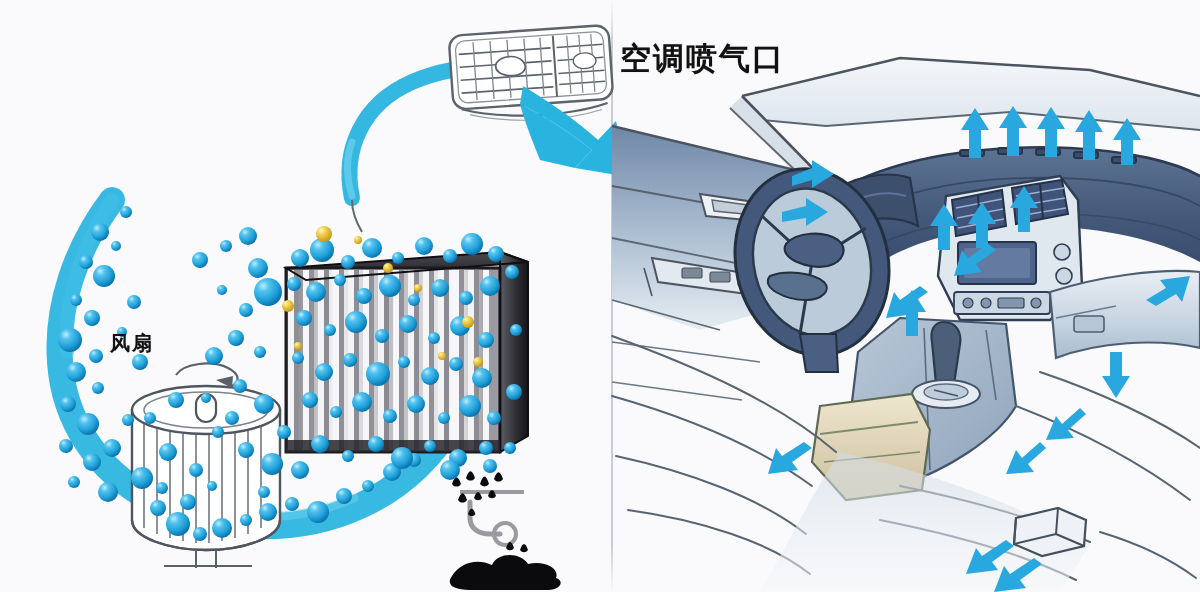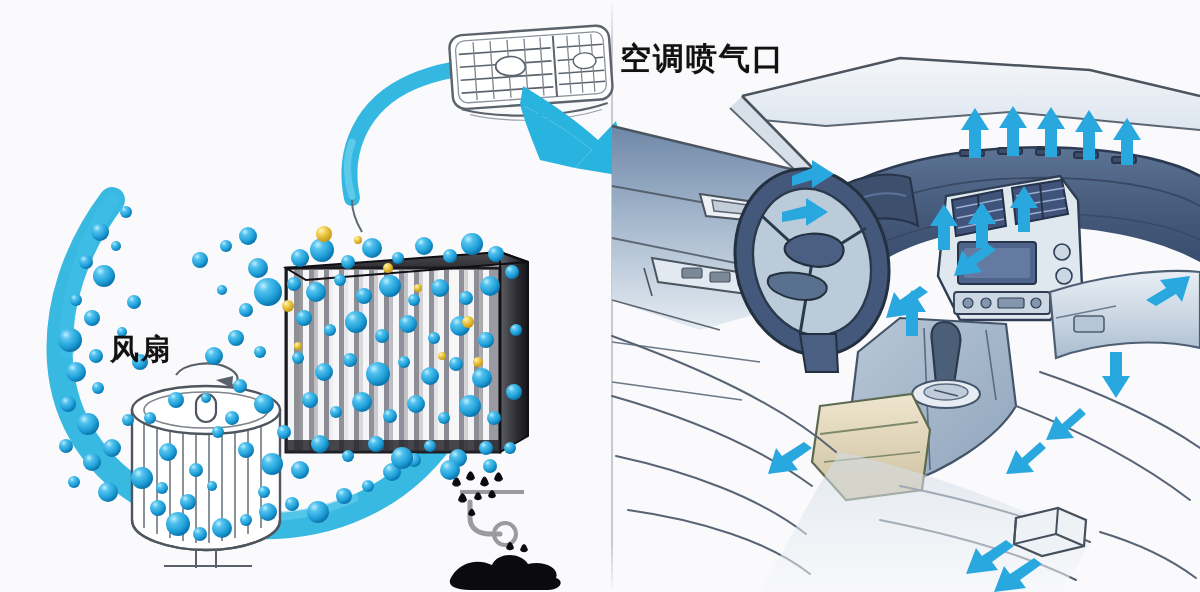--- a/index.html
+++ b/index.html
@@ -14,21 +14,21 @@
     position:absolute;
     color:#111;
     font-weight:700;
     letter-spacing:2px;
     white-space:nowrap;
     font-family:"DejaVu Sans","Liberation Sans",sans-serif;
     text-shadow:0 0 1px rgba(0,0,0,.25);
   }
   #label-vent{ left:620px; top:38px; font-size:31px; }
   #label-evap{ left:348px; top:172px; font-size:29px; }
-  #label-fan { left:110px; top:330px; font-size:29px; }
+  #label-fan { left:110px; top:330px; font-size:20px; }
 
   .svg-layer{position:absolute;left:0;top:0;width:1200px;height:592px;}
   .divider{
     position:absolute;left:611px;top:0;width:2px;height:592px;
     background:linear-gradient(to bottom,rgba(190,190,198,0) 0%,rgba(186,186,196,.75) 8%,rgba(186,186,196,.75) 92%,rgba(190,190,198,0) 100%);
   }
 </style>
 </head>
 <body>
 

